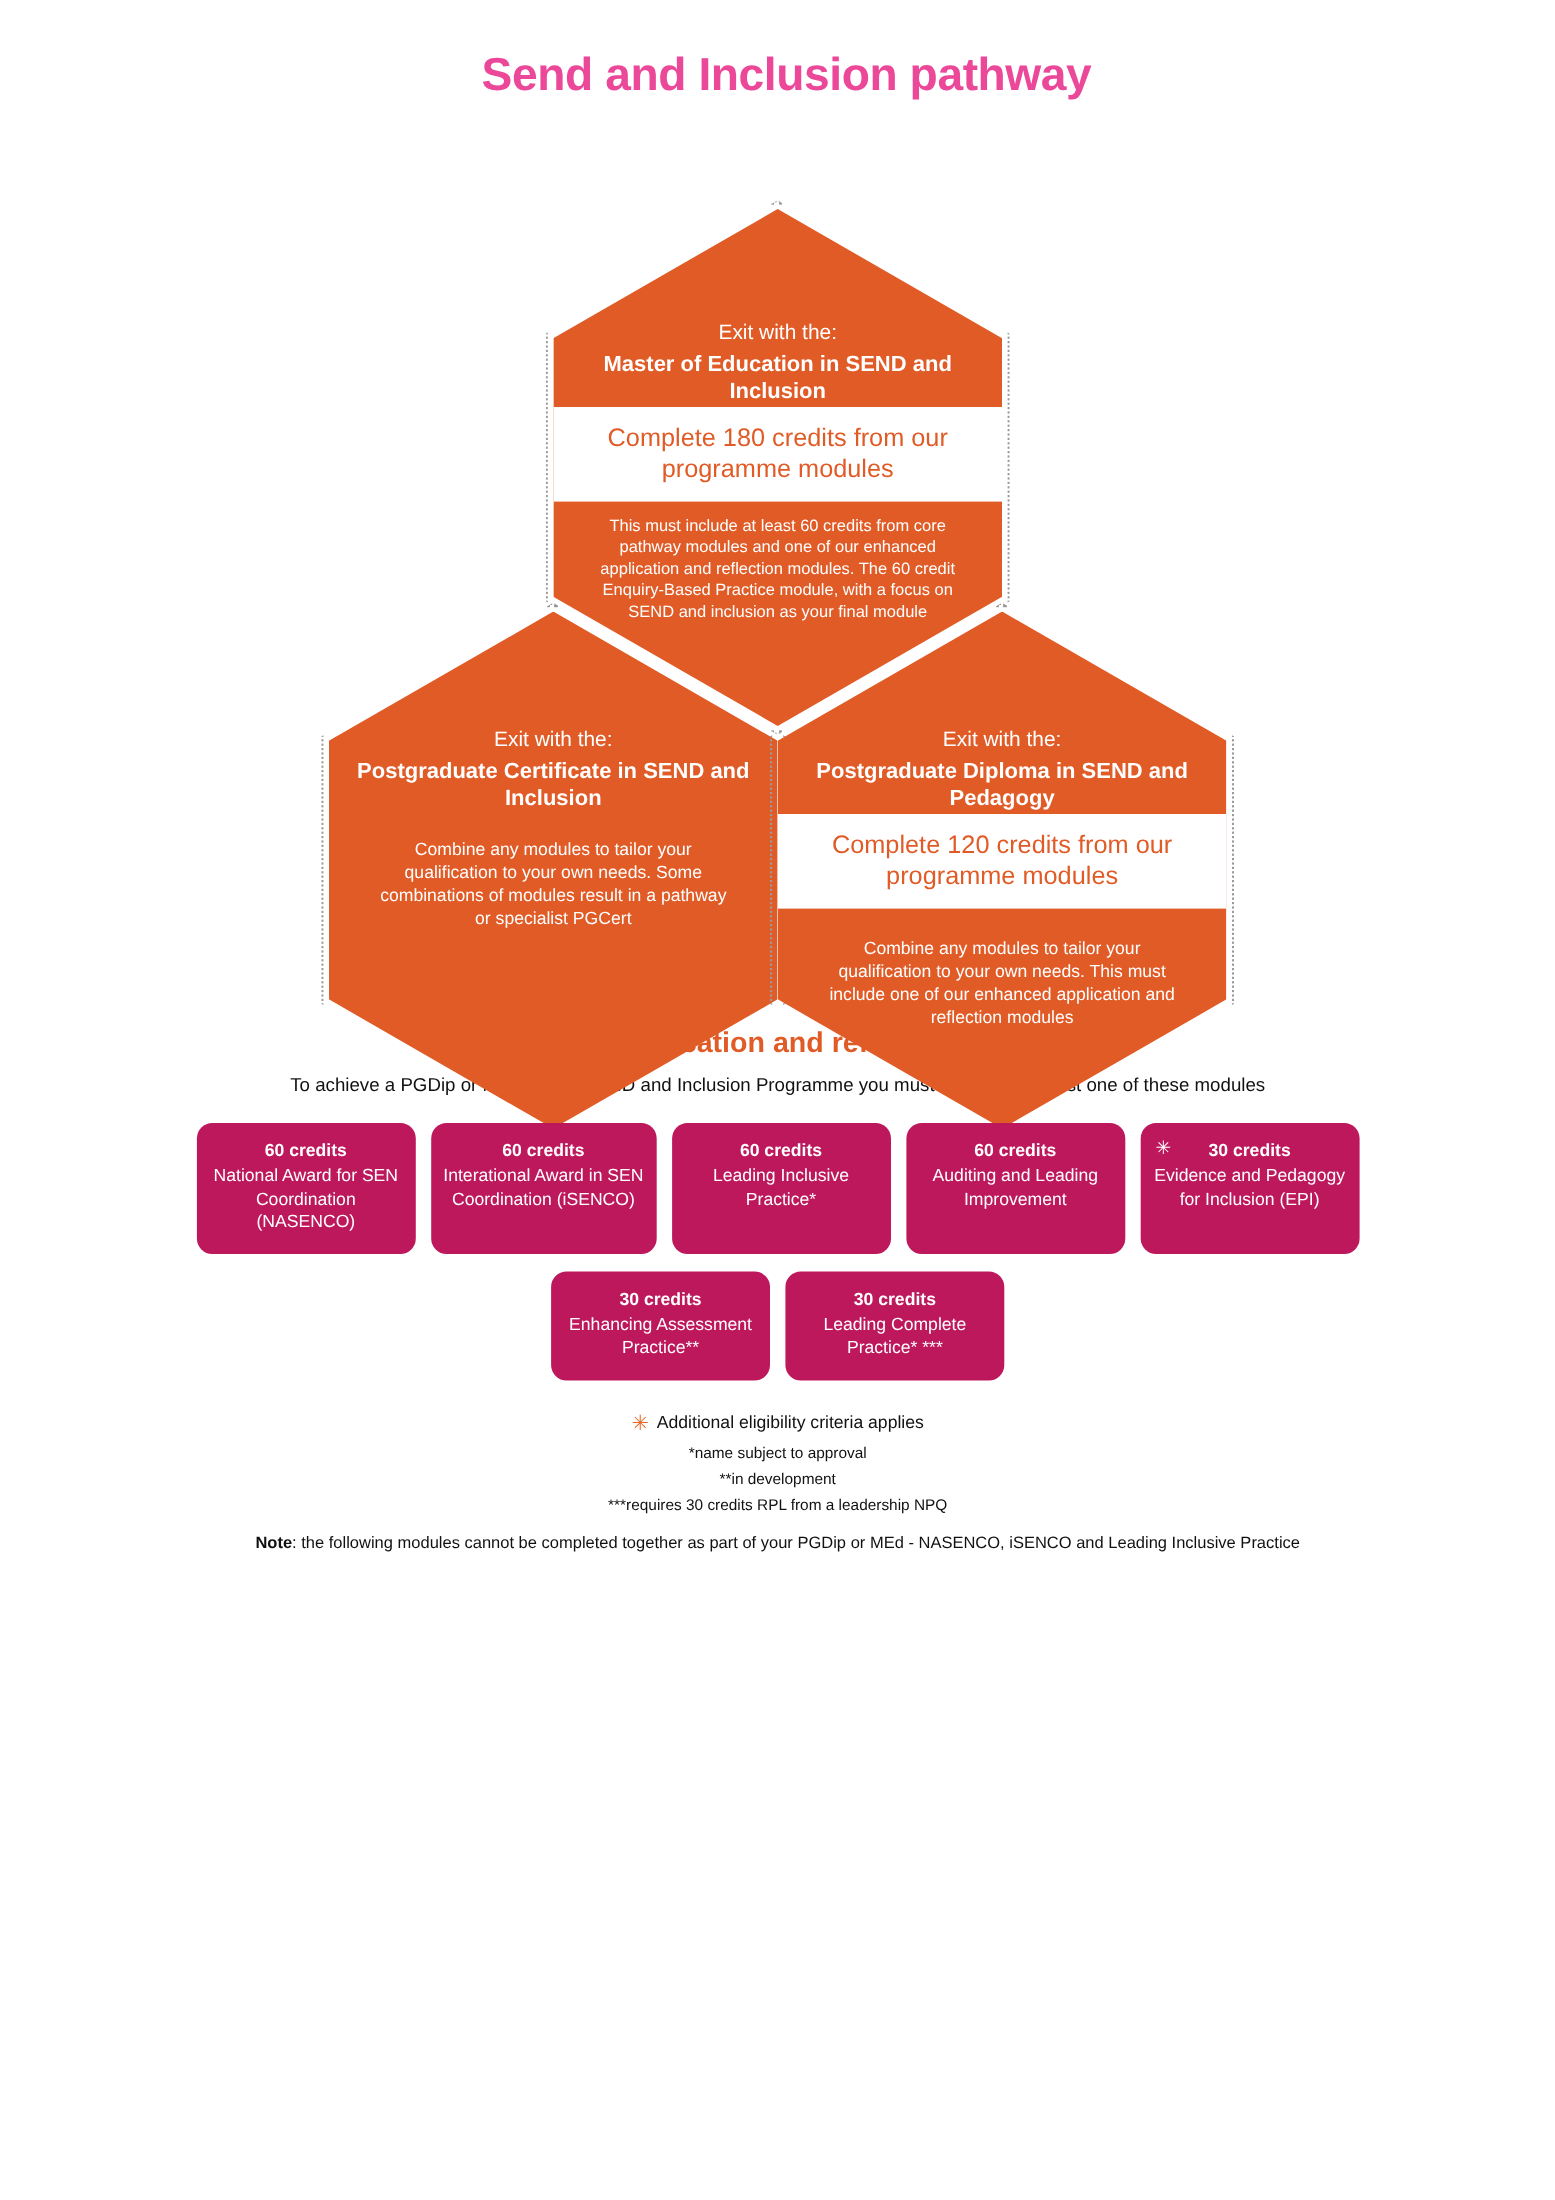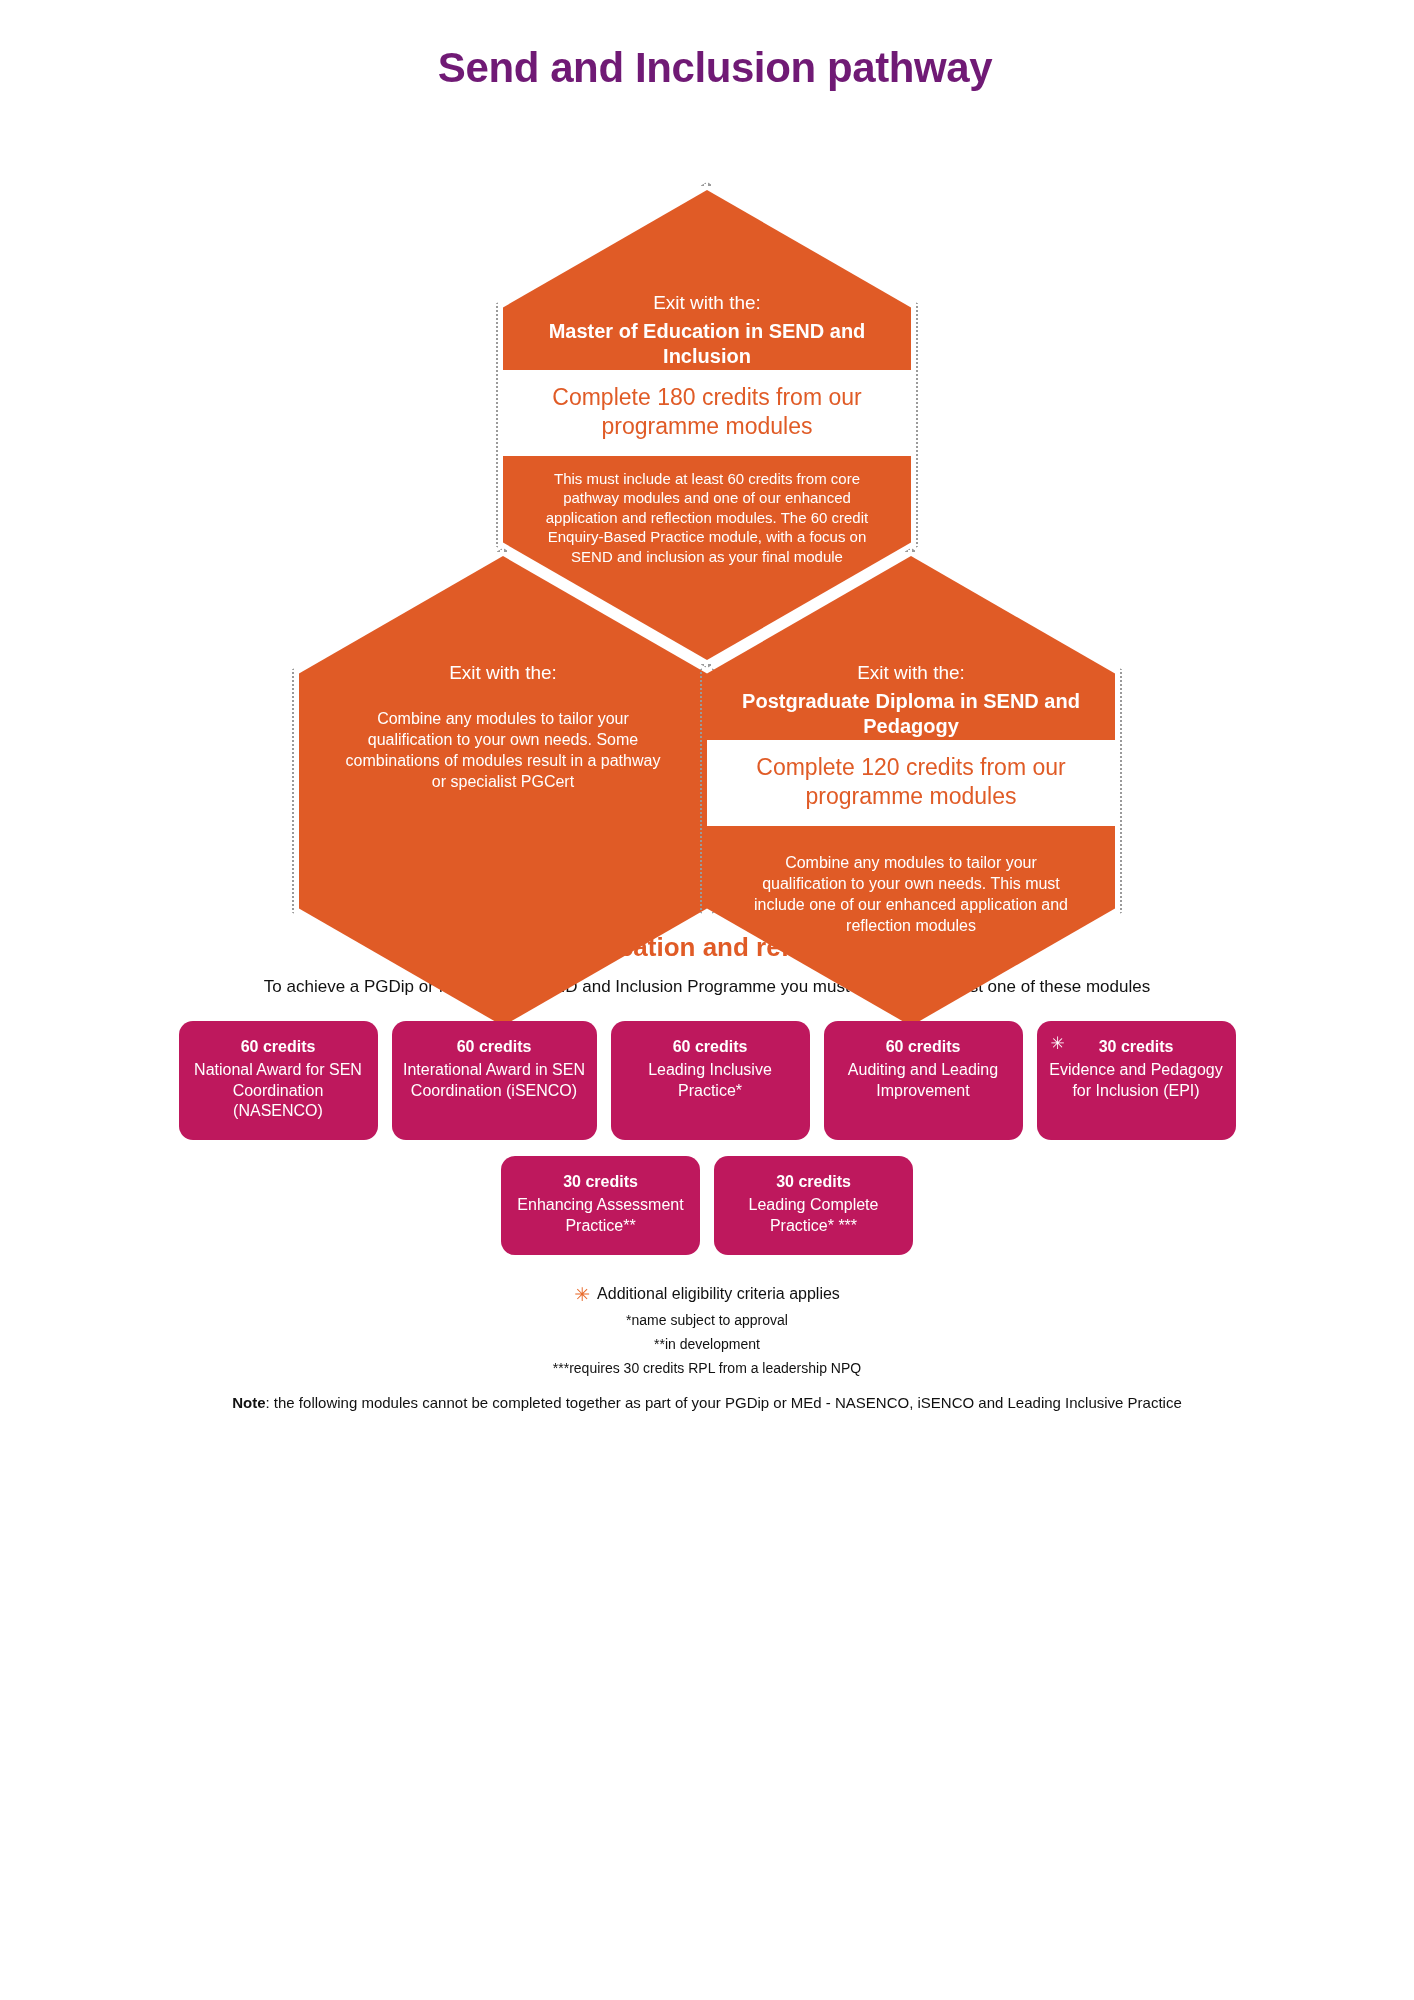--- a/index.html
+++ b/index.html
@@ -11,21 +11,21 @@
     background: #ffffff;
     font-family: "Liberation Sans", sans-serif;
     color: #222222;
     overflow: hidden;
     position: relative;
   }
 
   
   .page-title {
     text-align: center;
-    color: #701a75;
+    color: #ec4899;
     font-size: 42px;
     font-weight: bold;
     letter-spacing: -0.4px;
     padding-top: 44px;
     padding-left: 16px;
   }
 
   
   .hex-area {
     position: relative;
@@ -219,20 +219,21 @@
       <div class="hex-band">Complete 180 credits from our programme modules</div>
       <div class="hex-detail">This must include at least 60 credits from core pathway modules and one of our enhanced application and reflection modules. The 60 credit Enquiry-Based Practice module, with a focus on SEND and inclusion as your final module</div>
     </div>
   </div>
 
   <div class="hex" id="hex-pgcert">
     <div class="hex-outline"></div>
     <div class="hex-body">
       <div class="hex-top">
         <div class="hex-exit">Exit with the:</div>
+        <div class="hex-award">Postgraduate Certificate in SEND and Inclusion</div>
       </div>
       <div class="hex-detail">Combine any modules to tailor your qualification to your own needs. Some combinations of modules result in a pathway or specialist PGCert</div>
     </div>
   </div>
 
   <div class="hex" id="hex-pgdip">
     <div class="hex-outline"></div>
     <div class="hex-body">
       <div class="hex-top">
         <div class="hex-exit">Exit with the:</div>

